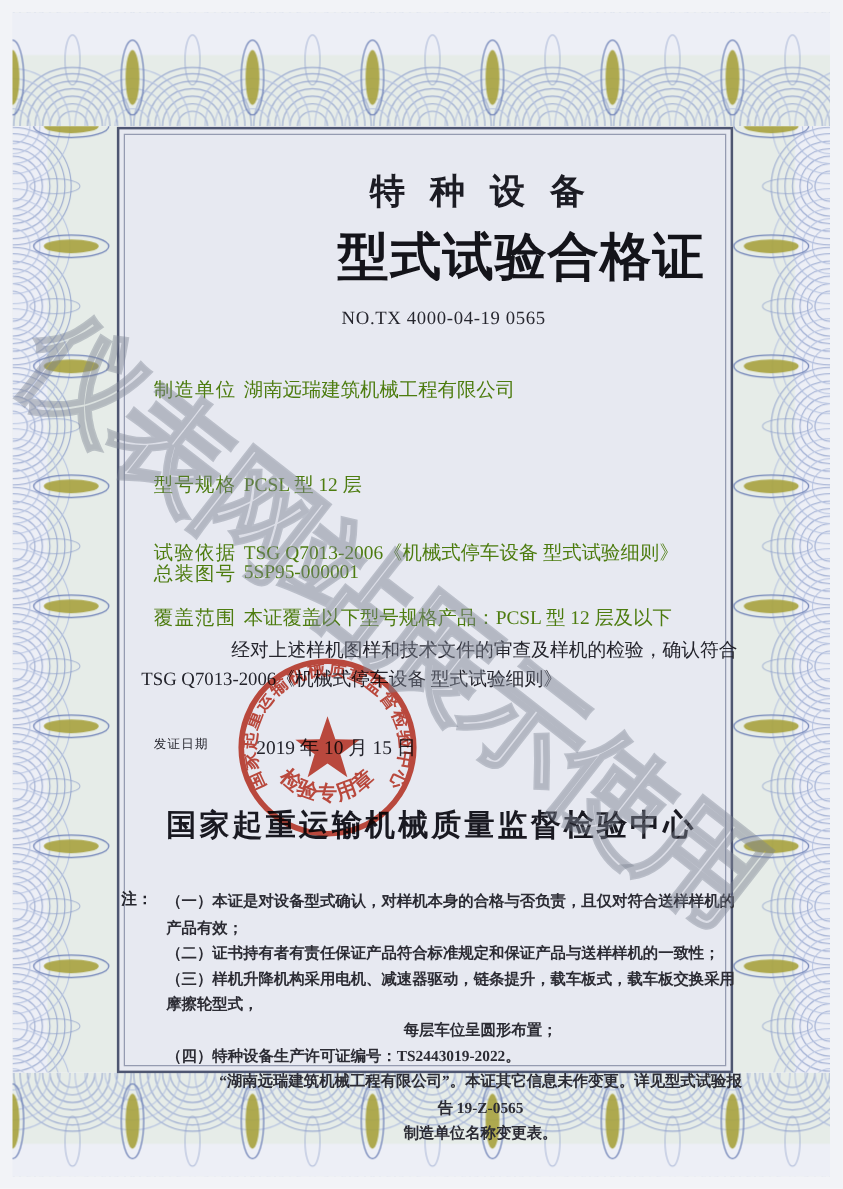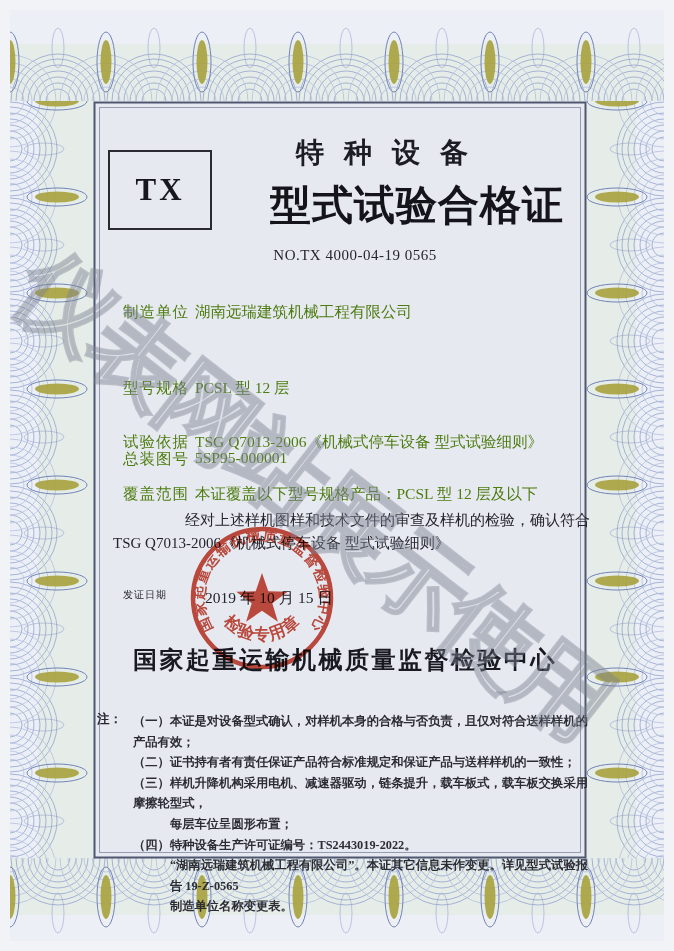--- a/index.html
+++ b/index.html
@@ -37,21 +37,21 @@
   .issue-date  { position:absolute; left:205px; top:588px; font-size:15.5px; z-index:2; }
   .authority {
     position:absolute; left:94px; top:644px; width:502px; z-index:2;
     text-align:center; font-size:24px; font-weight:bold; letter-spacing:2.5px; color:#191921;
   }
   .notes-label { position:absolute; left:97px; top:711px; font-size:12.5px; font-weight:600; z-index:2; }
   .notes {
     position:absolute; left:133px; top:711px; width:466px; z-index:2;
     font-size:12.3px; line-height:20.6px; font-weight:600; color:#2c2c34;
   }
-  .notes .cont { padding-left:3em; }
+  .notes .cont { padding-left:3em;text-align:center; }
   .stamp {
     position:absolute; left:182px; top:518px; width:160px; height:160px; z-index:4;
     mix-blend-mode:multiply; opacity:0.92;
   }
   .watermark {
     position:absolute; left:68px; top:224px; z-index:5; pointer-events:none;
     font-family:"Liberation Sans","DejaVu Sans",sans-serif;
     font-size:94px; font-weight:bold; letter-spacing:-4px; white-space:nowrap;
     transform:rotate(38deg); transform-origin:0 0;
     color:rgba(125,130,146,0.10);
@@ -194,23 +194,20 @@
     <rect x="10" y="10" width="654" height="91" fill="#edeff6"></rect>
     <rect x="10" y="10" width="654" height="91" style="fill:url(#pTop)"></rect>
     <rect x="10" y="858" width="654" height="83" style="fill:url(#pBottom)"></rect>
     <rect x="10" y="101" width="85" height="757" style="fill:url(#pLeft)"></rect>
     <rect x="579" y="101" width="85" height="757" style="fill:url(#pRight)"></rect>
 
     <rect x="94.5" y="102.5" width="491" height="755" fill="#e7e9f1" stroke="#4e5671" stroke-width="2"></rect>
     <rect x="99.5" y="107.5" width="481" height="745" fill="none" stroke="#959bb1" stroke-width="1"></rect>
   </svg>
 
-  <div class="badge">
-    <span>TX</span>
-  </div>
   <div class="title-small">特种设备</div>
   <div class="title-large">型式试验合格证</div>
   <div class="cert-no">NO.TX 4000-04-19 0565</div>
 
   <div class="field" style="top:302px">
     <span class="flabel">制造单位</span>
     <span class="fvalue">湖南远瑞建筑机械工程有限公司</span>
   </div>
   <div class="field" style="top:378px">
     <span class="flabel">型号规格</span>

